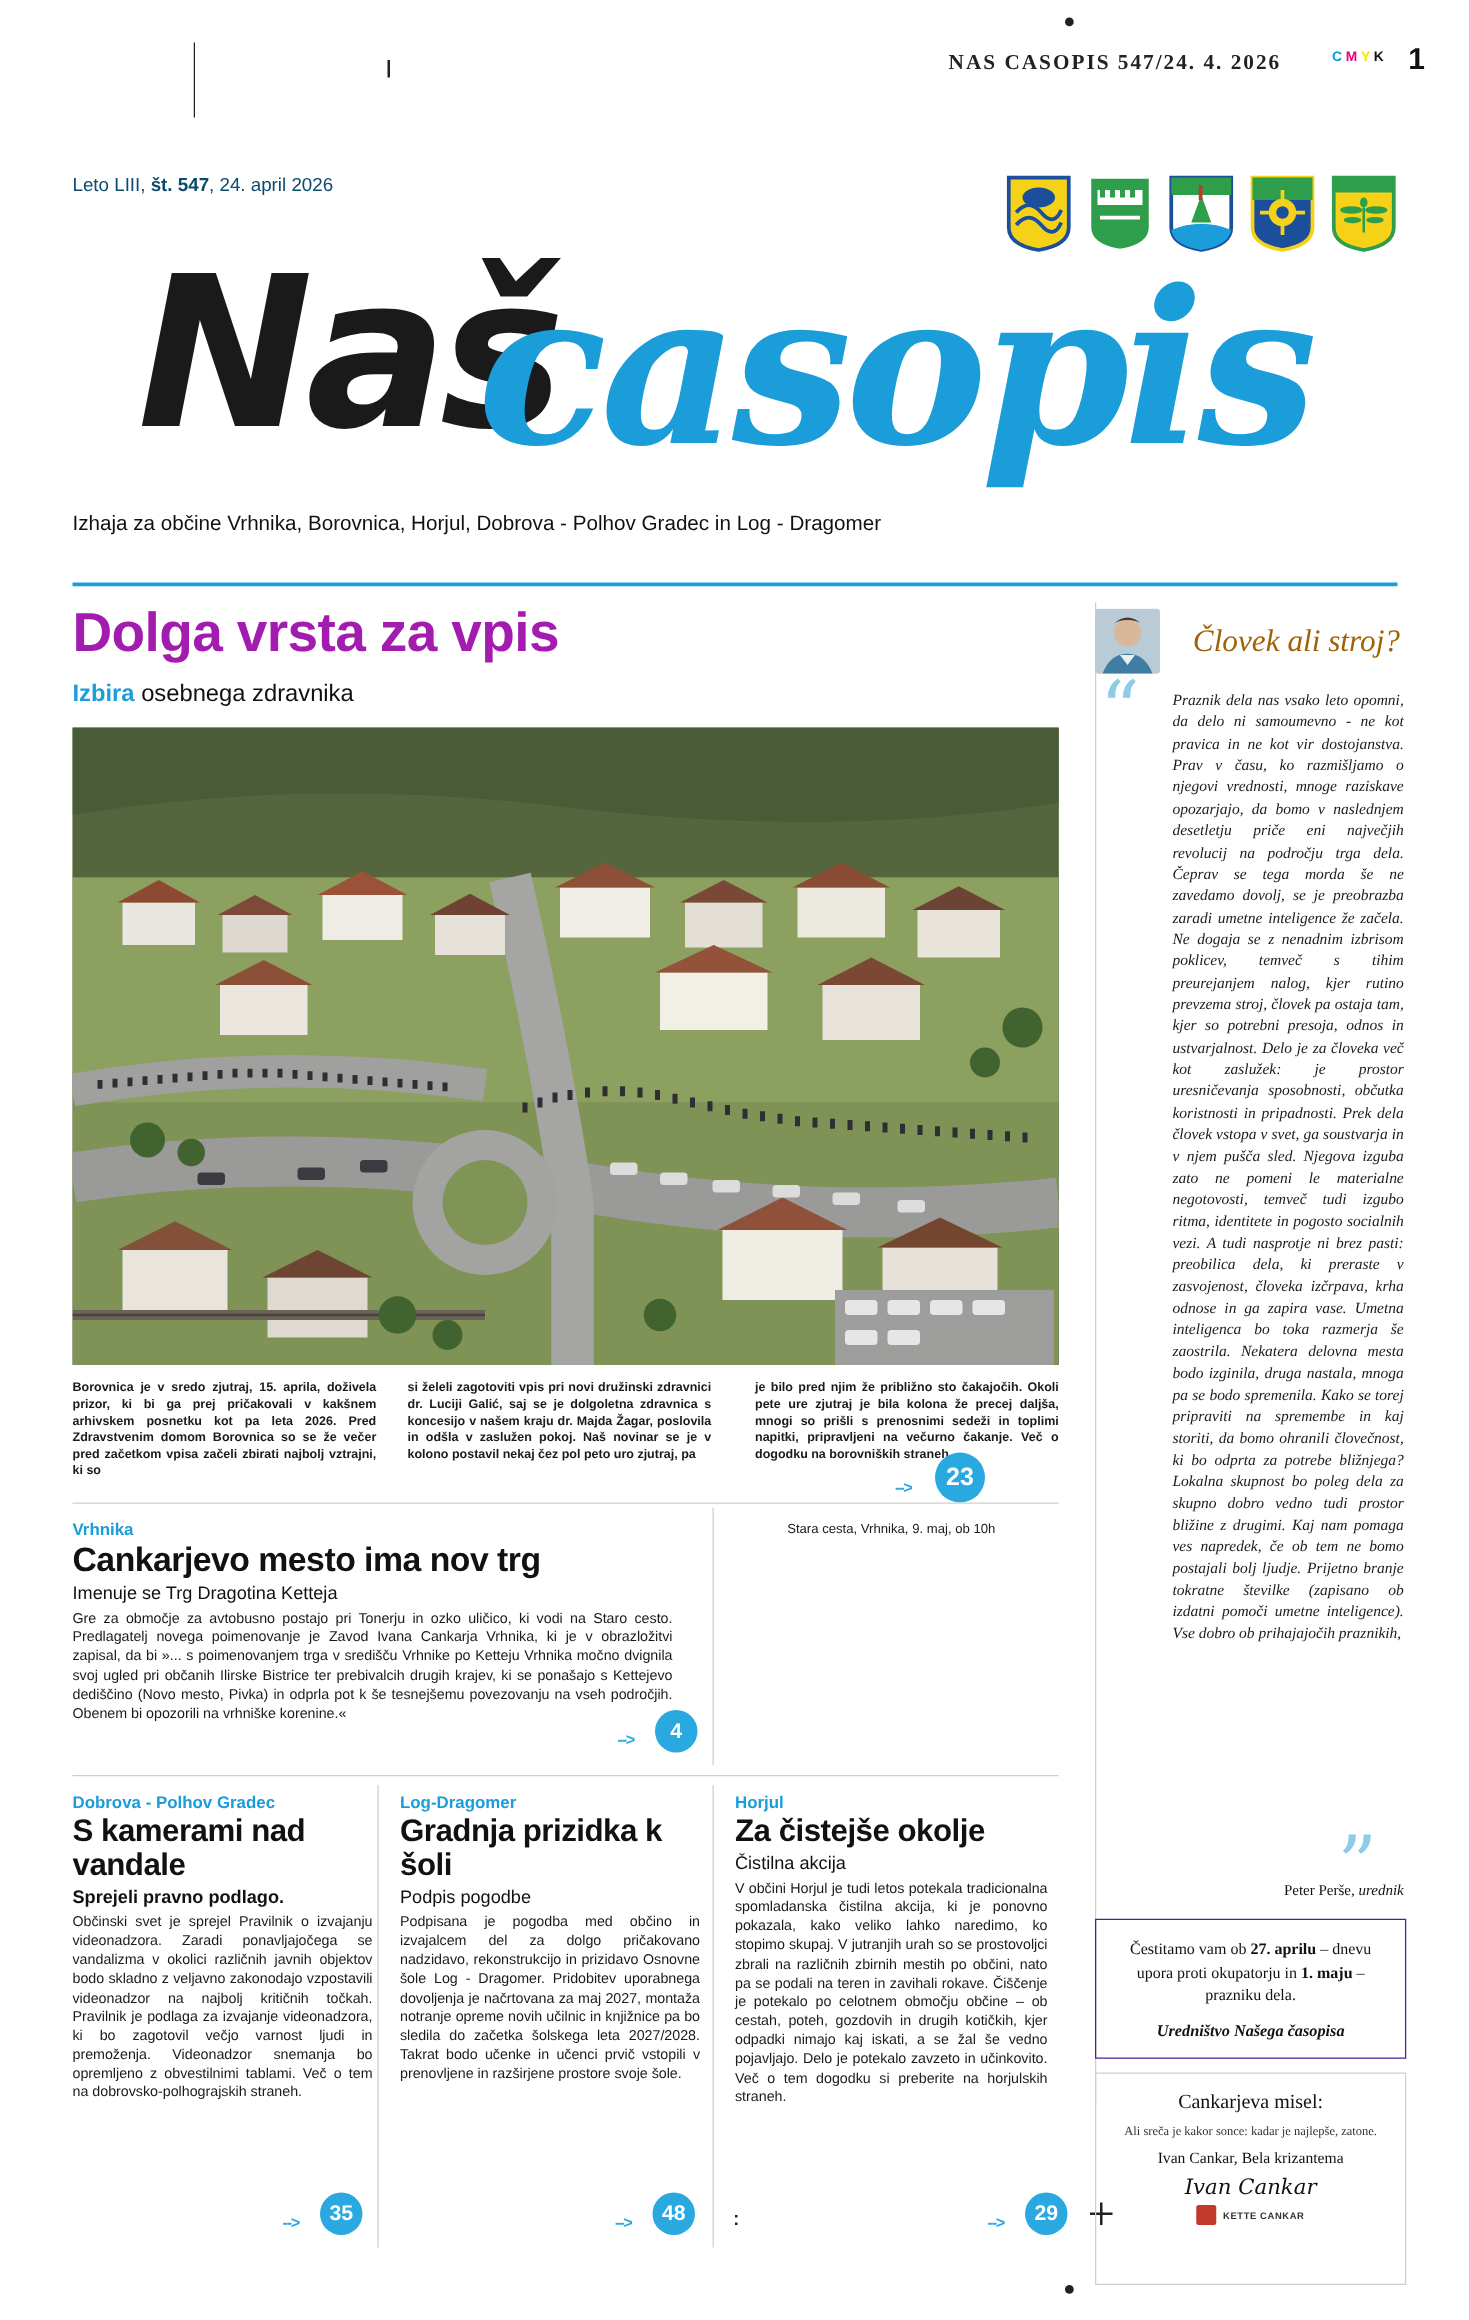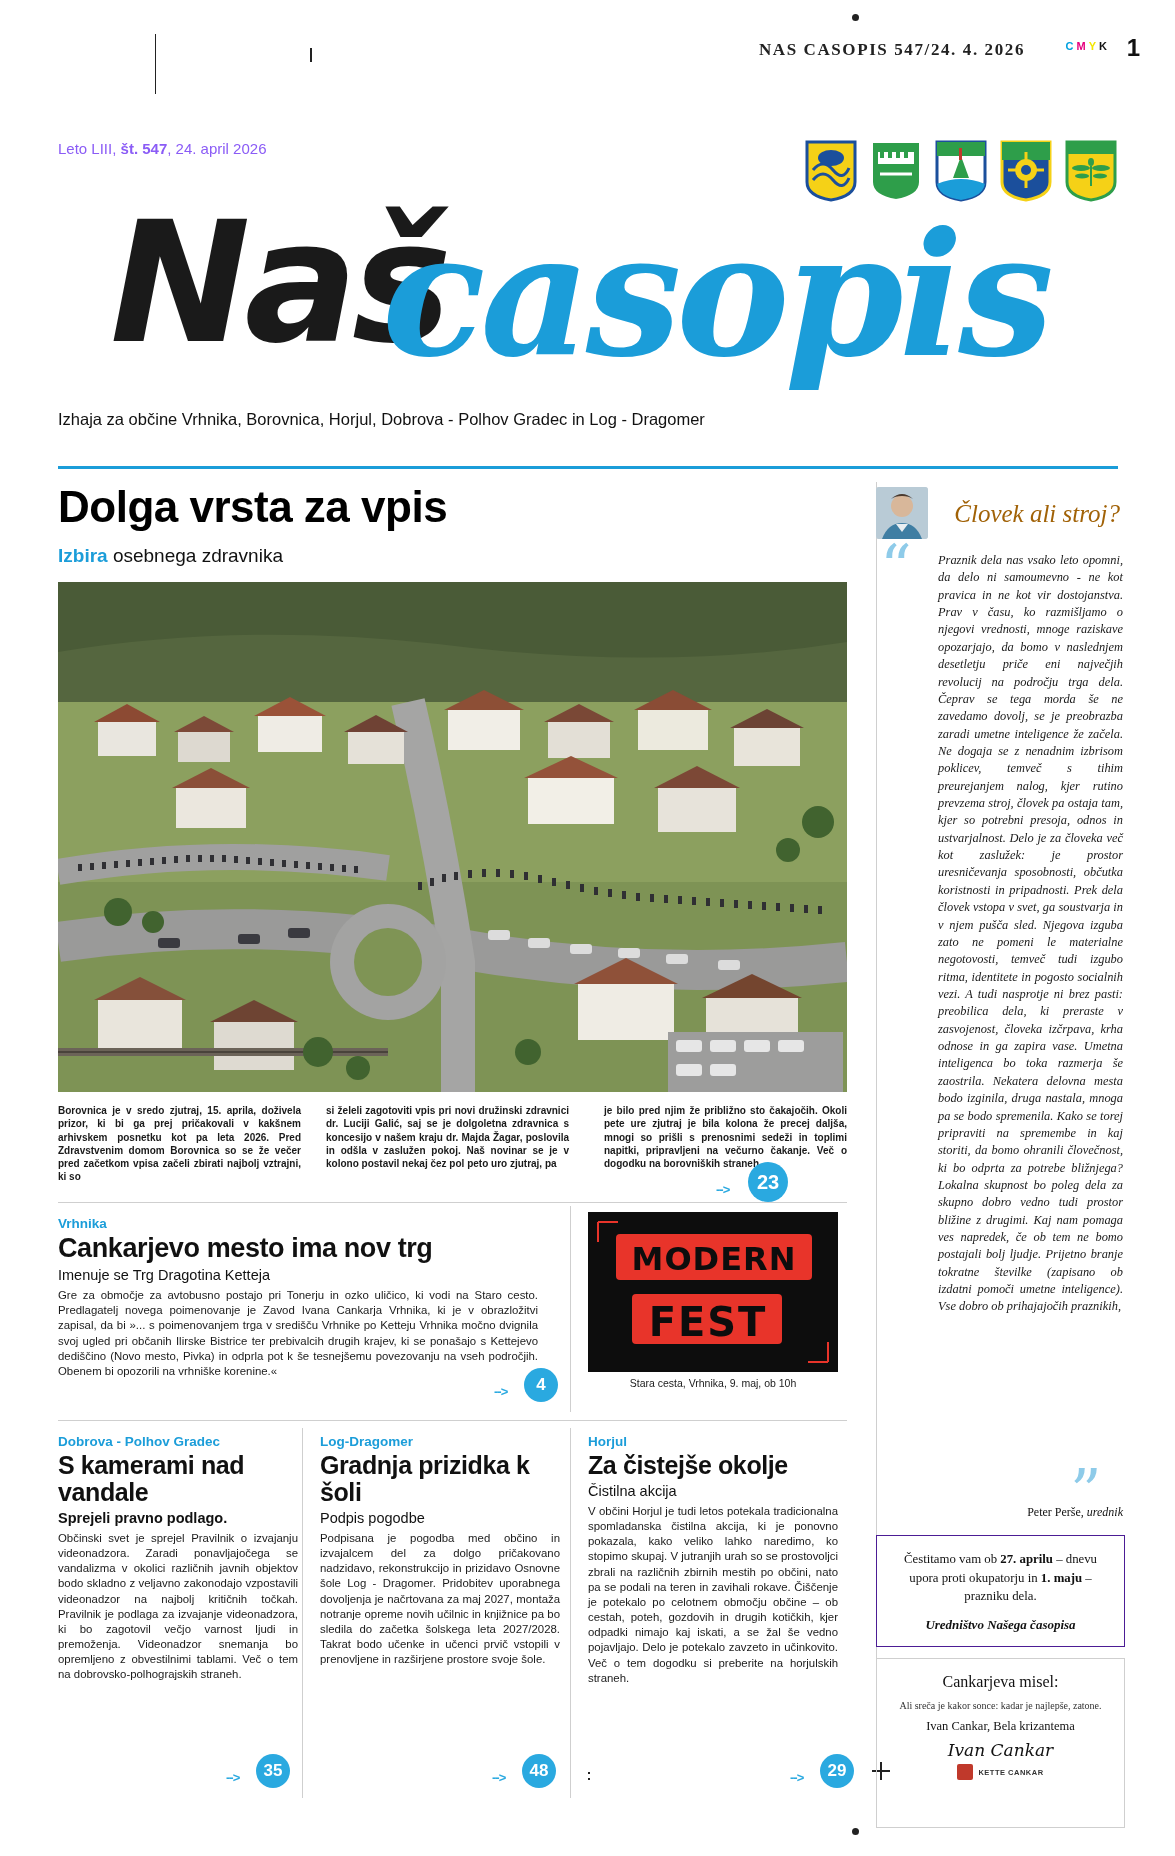--- a/index.html
+++ b/index.html
@@ -19,21 +19,21 @@
   .masthead-info{
     position:absolute;right:150px;top:40px;
     font-size:17px;letter-spacing:1.6px;color:#222;font-weight:700;
     font-family:"Liberation Serif", serif;
   }
   .cmyk{position:absolute;right:65px;top:40px;font-size:11px;letter-spacing:3px;font-weight:700;}
   .cmyk .c{color:#00a0df;}.cmyk .m{color:#e6007e;}.cmyk .y{color:#f3e600;}.cmyk .k{color:#111;}
   .pagenum{position:absolute;right:35px;top:34px;font-size:24px;font-weight:700;}
 
   
-  .issue-line{position:absolute;left:58px;top:140px;font-size:15px;color:#8b5cf6;}
+  .issue-line{position:absolute;left:58px;top:140px;font-size:15px;color:#0c4a6e;}
   .issue-line b{font-weight:700;}
 
   
   .coats{position:absolute;right:58px;top:140px;display:flex;gap:13px;}
   .coat{width:52px;height:62px;position:relative;}
   .coat svg{display:block;}
 
   
   .logo{position:absolute;left:52px;top:185px;width:1070px;height:195px;}
   .logo .nas{
@@ -56,21 +56,21 @@
   .next-issue b{font-weight:700;color:#111;}
 
   .tagline{
     position:absolute;left:58px;top:410px;font-size:16.5px;color:#111;
   }
   .hr-blue{position:absolute;left:58px;top:466px;width:1060px;height:3px;background:#1b9dd9;}
 
   
   .headline{
     position:absolute;left:58px;top:482px;width:700px;
-    font-size:44px;font-weight:700;letter-spacing:-0.5px;color:#000000;
+    font-size:44px;font-weight:700;letter-spacing:-0.5px;color:#a21caf;
   }
   .subhead{
     position:absolute;left:58px;top:545px;font-size:19px;color:#111;
   }
   .subhead .kw{color:#1b9dd9;font-weight:700;}
 
   
   .hero{
     position:absolute;left:58px;top:582px;width:789px;height:510px;overflow:hidden;
     background:#4a6a3a;
@@ -448,35 +448,20 @@
   <div class="a-vrhnika">
     <div class="kicker">Vrhnika</div>
     <div class="art-title">Cankarjevo mesto ima nov trg</div>
     <div class="art-sub">Imenuje se Trg Dragotina Ketteja</div>
     <div class="art-body">Gre za območje za avtobusno postajo pri Tonerju in ozko uličico, ki vodi na Staro cesto. Predlagatelj novega poimenovanje je Zavod Ivana Cankarja Vrhnika, ki je v obrazložitvi zapisal, da bi »... s poimenovanjem trga v središču Vrhnike po Ketteju Vrhnika močno dvignila svoj ugled pri občanih Ilirske Bistrice ter prebivalcih drugih krajev, ki se ponašajo s Kettejevo dediščino (Novo mesto, Pivka) in odprla pot k še tesnejšemu povezovanju na vseh področjih. Obenem bi opozorili na vrhniške korenine.«</div>
   </div>
   <div class="arrow" style="left:494px;top:1384px;">--&gt;</div>
   <div class="badge-sm" style="left:524px;top:1368px;">4</div>
 
   <div class="a-modern">
-    <div class="modern-poster">
-      <svg width="250" height="160" viewBox="0 0 250 160">
-        <rect width="250" height="160" fill="#0d0d0d"></rect>
-        <g fill="#e8342a" font-family="DejaVu Sans, sans-serif" font-weight="bold">
-          <rect x="28" y="22" width="196" height="46" rx="4" fill="#e8342a"></rect>
-          <rect x="44" y="82" width="150" height="50" rx="4" fill="#e8342a"></rect>
-        </g>
-        <text x="126" y="58" text-anchor="middle" font-family="DejaVu Sans, sans-serif" font-size="32" font-weight="bold" fill="#0d0d0d" letter-spacing="1">MODERN</text>
-        <text x="120" y="124" text-anchor="middle" font-family="DejaVu Sans, sans-serif" font-size="40" font-weight="bold" fill="#0d0d0d" letter-spacing="2">FEST</text>
-        <g stroke="#e8342a" stroke-width="2" fill="none">
-          <path d="M10 10 h20 M10 10 v20"></path>
-            <path d="M240 150 h-20 M240 150 v-20"></path>
-        </g>
-      </svg>
-    </div>
     <div class="modern-cap">Stara cesta, Vrhnika, 9. maj, ob 10h</div>
   </div>
 
   <div class="a-dobrova">
     <div class="kicker">Dobrova - Polhov Gradec</div>
     <div class="art-title sm">S kamerami nad vandale</div>
     <div class="art-sub b">Sprejeli pravno podlago.</div>
     <div class="art-body">Občinski svet je sprejel Pravilnik o izvajanju videonadzora. Zaradi ponavljajočega se vandalizma v okolici različnih javnih objektov bodo skladno z veljavno zakonodajo vzpostavili videonadzor na najbolj kritičnih točkah. Pravilnik je podlaga za izvajanje videonadzora, ki bo zagotovil večjo varnost ljudi in premoženja. Videonadzor snemanja bo opremljeno z obvestilnimi tablami. Več o tem na dobrovsko-polhograjskih straneh.</div>
   </div>
   <div class="arrow" style="left:226px;top:1770px;">--&gt;</div>

